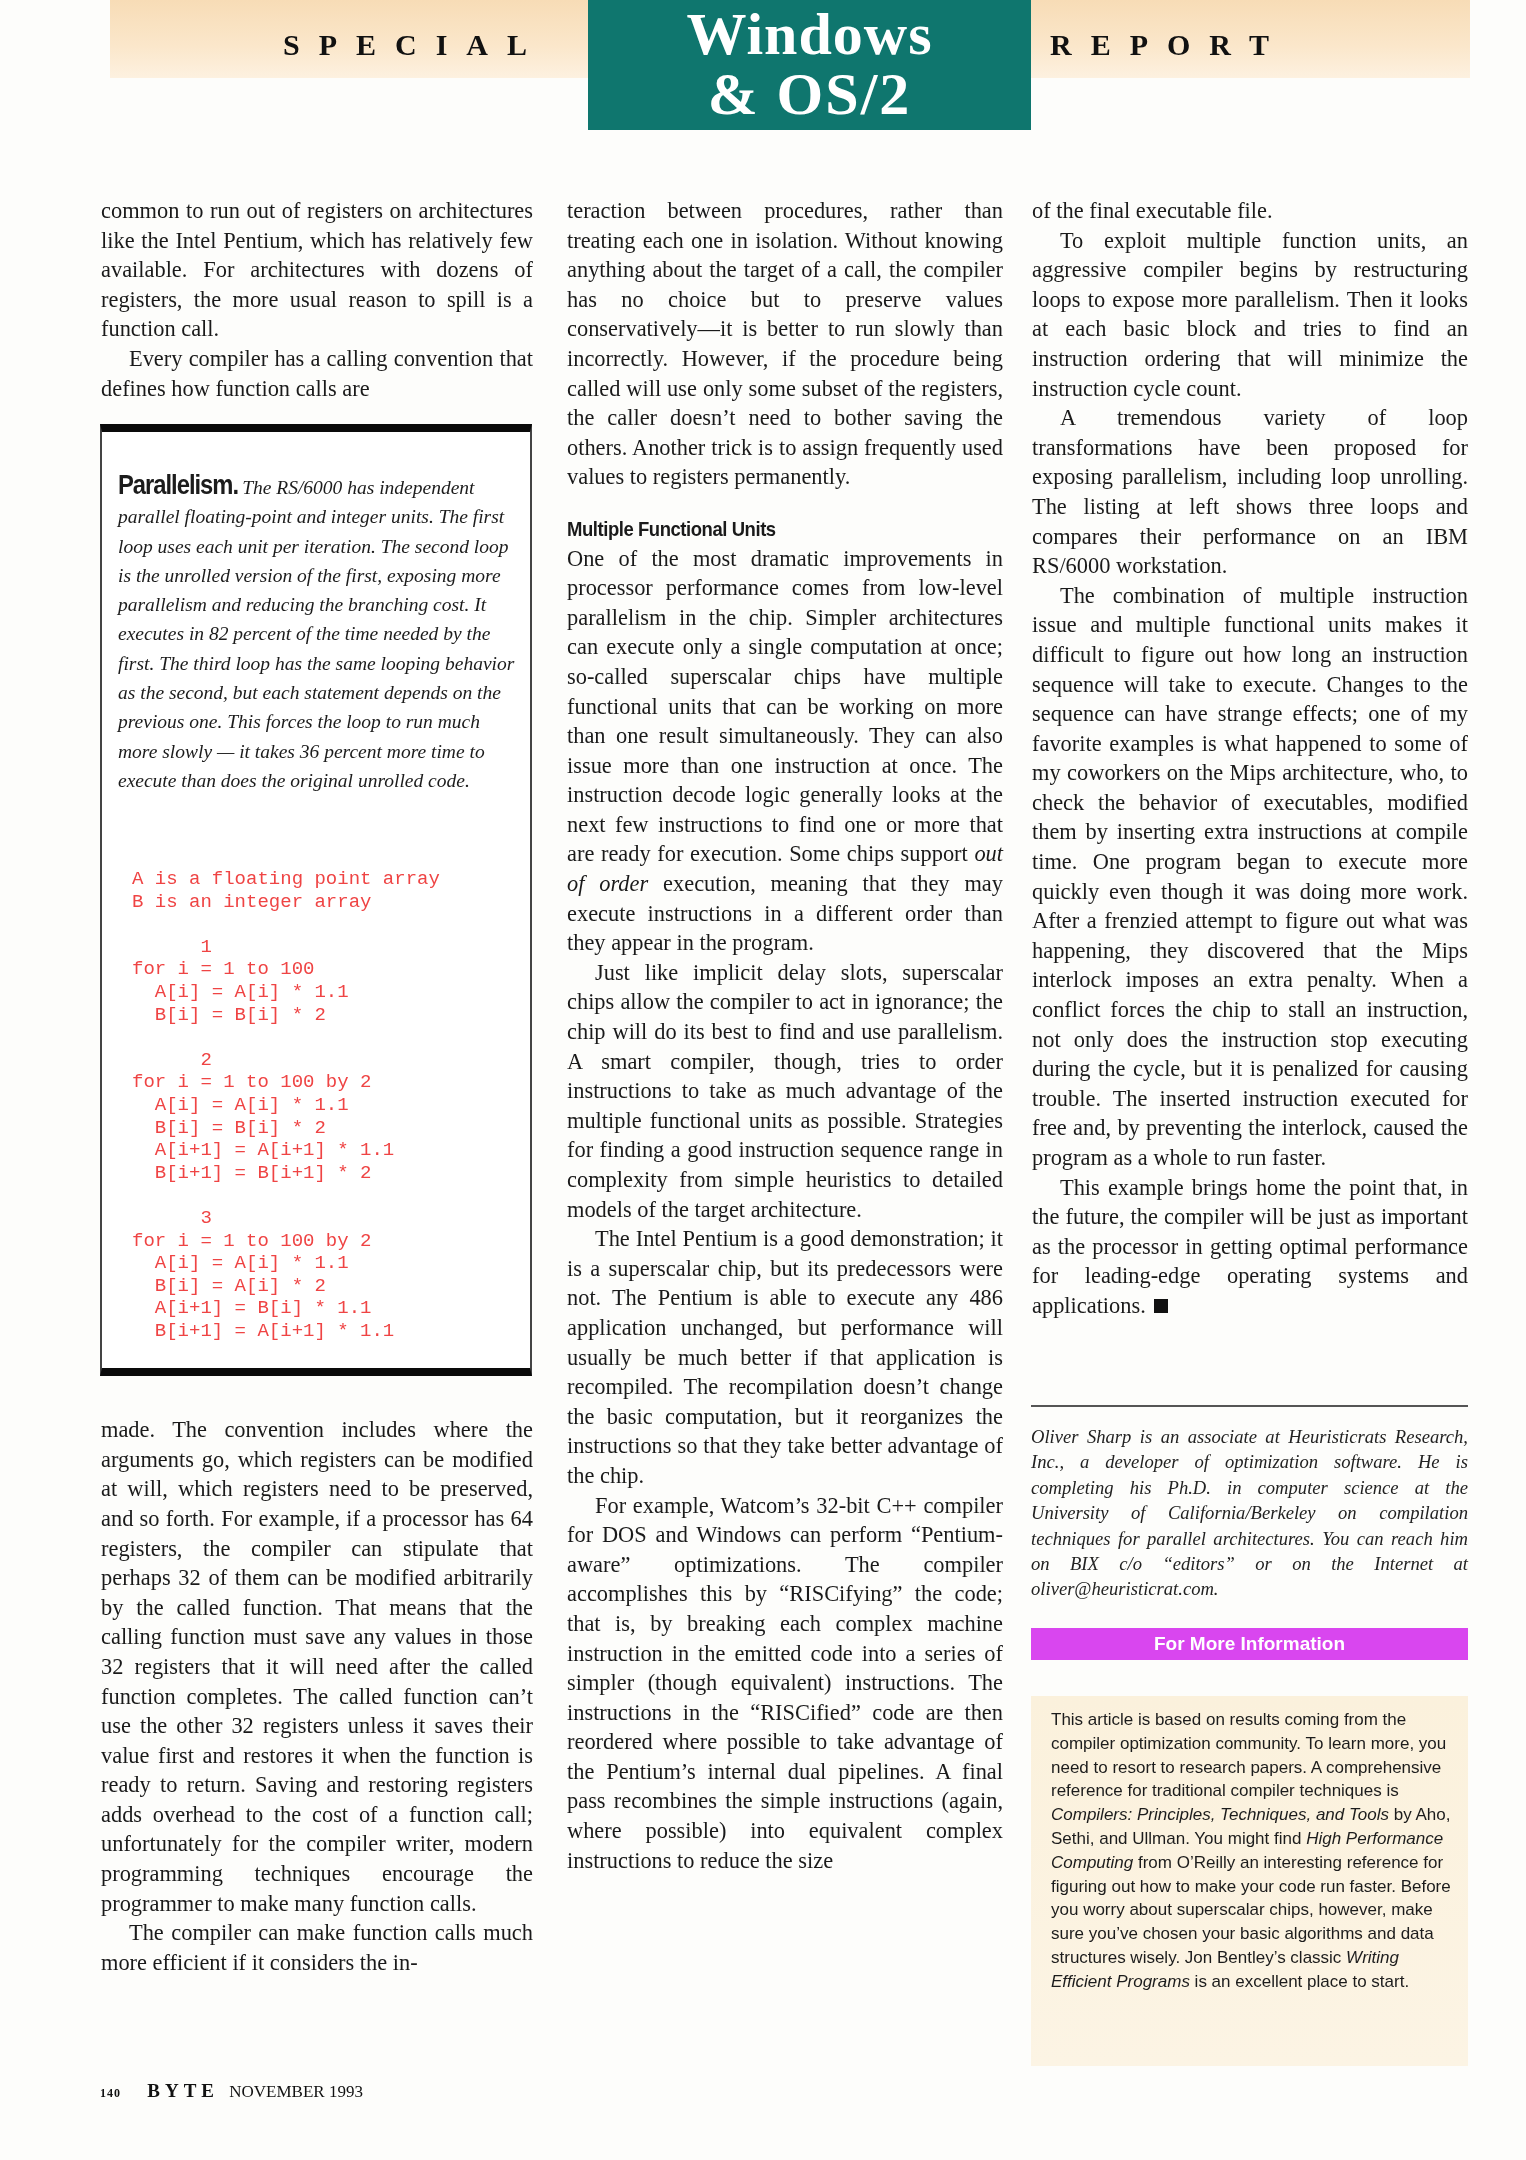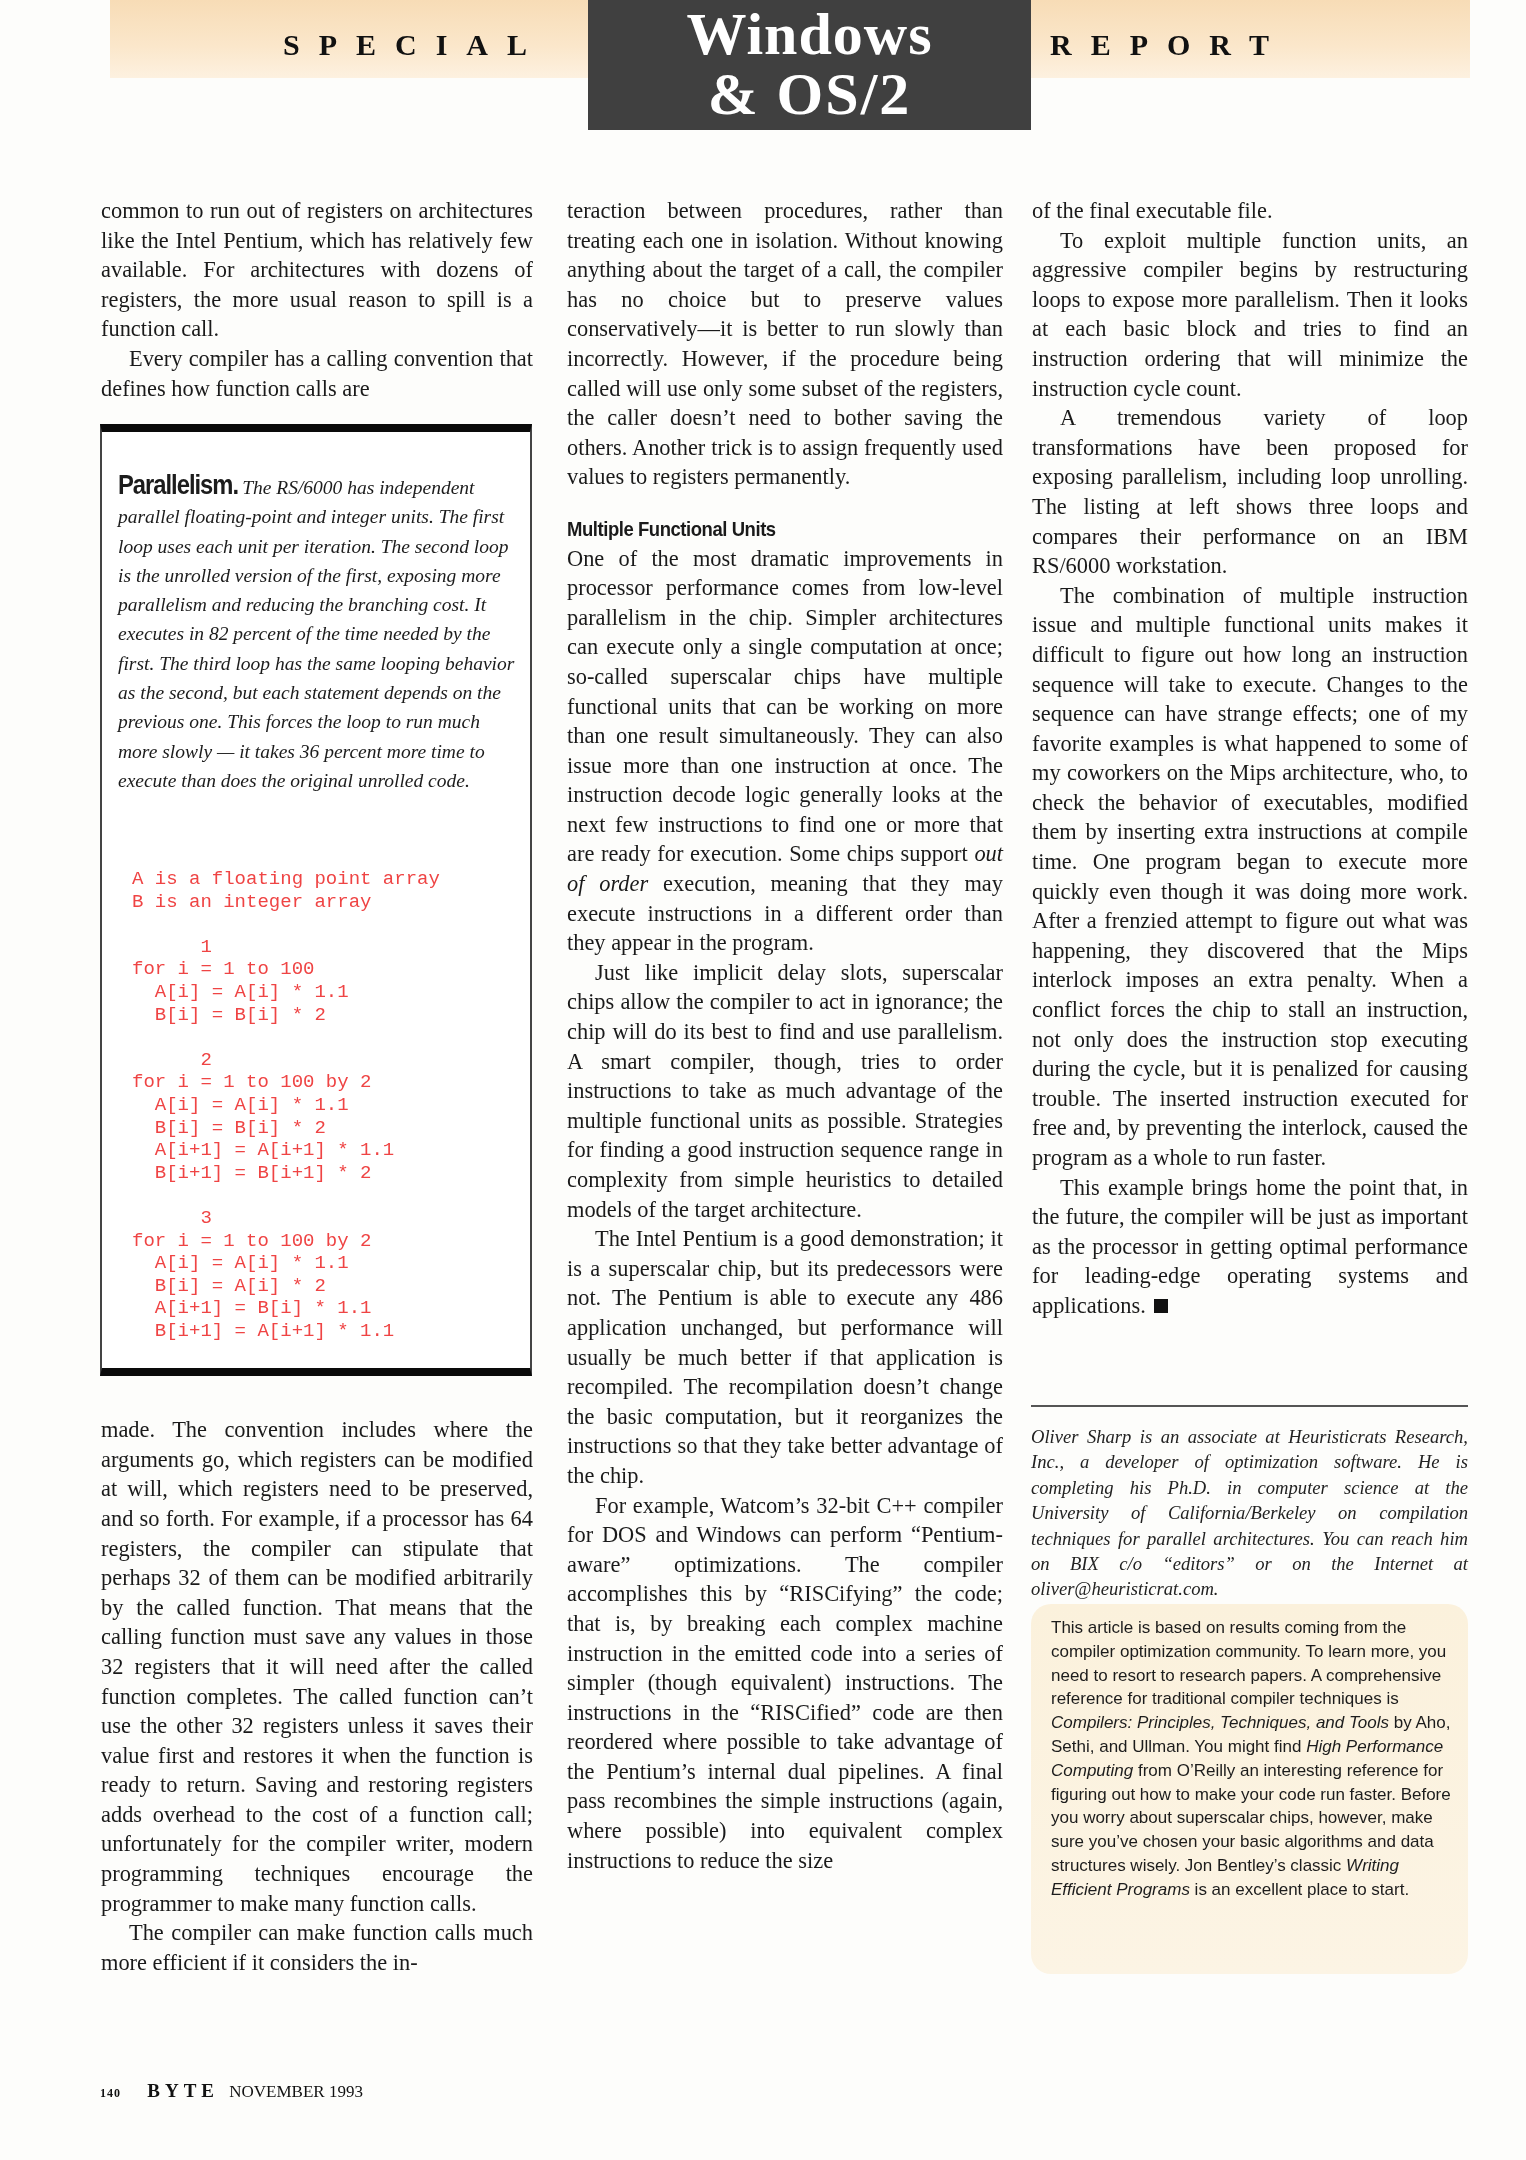--- a/index.html
+++ b/index.html
@@ -14,21 +14,21 @@
     background: linear-gradient(180deg, #f7dcb6 0%, #fbe7cb 60%, #fdf1e0 100%);
   }
   .hdr-word {
     position: absolute; top: 28px; font-family: "Liberation Serif", serif;
     font-weight: bold; font-size: 30px; letter-spacing: 19px; color: #111;
   }
   .hdr-left { left: 283px; }
   .hdr-right { left: 1050px; }
   .hdr-box {
     position: absolute; left: 588px; top: 0; width: 443px; height: 130px;
-    background: #404040; color: #fff; text-align: center;
+    background: #0f766e; color: #fff; text-align: center;
     font-family: "Liberation Serif", "DejaVu Serif", serif; font-weight: bold;
   }
   .hdr-box .l1 { font-size: 60px; line-height: 60px; margin-top: 4px; letter-spacing: 1px; }
   .hdr-box .l2 { font-size: 60px; line-height: 60px; letter-spacing: 2px; }
 
   
   .col { position: absolute; top: 196px; width: 436px; font-size: 22.4px; line-height: 29.6px; text-align: justify; }
   .col-1 { left: 101px; width: 432px; }
   .col-2 { left: 567px; }
   .col-3 { left: 1032px; width: 436px; }
@@ -67,23 +67,22 @@
   .bio {
     position: absolute; left: 1031px; top: 1424px; width: 437px; font-style: italic;
     font-size: 18.6px; line-height: 25.4px; color: #222; text-align: justify;
   }
   .info-hdr {
     position: absolute; left: 1031px; top: 1628px; width: 437px; height: 32px;
     background: #d946ef; color: #fff; text-align: center;
     font-family: "Liberation Sans", sans-serif; font-weight: bold; font-size: 19px; line-height: 32px;
   }
   .info-body {
-    position: absolute; left: 1031px; top: 1604px; width: 437px; height: 370px;
+    position: absolute; left: 1031px; top: 1696px; width: 437px; height: 370px;
     background: linear-gradient(180deg, #fbf1dc 0%, #fcf4e4 100%);
-    border-radius: 20px;
   }
   .info-text {
     position: absolute; left: 20px; top: 12px; width: 400px;
     font-family: "Liberation Sans", "DejaVu Sans", sans-serif; font-size: 17px; line-height: 23.8px; color: #1c1c1c;
   }
   .info-text i { font-style: italic; }
 
   
   .footer { position: absolute; left: 100px; top: 2080px; font-size: 17px; color: #111; }
   .footer .pg { font-family: "Liberation Serif", serif; font-weight: bold; font-size: 12px; letter-spacing: 1px; }

